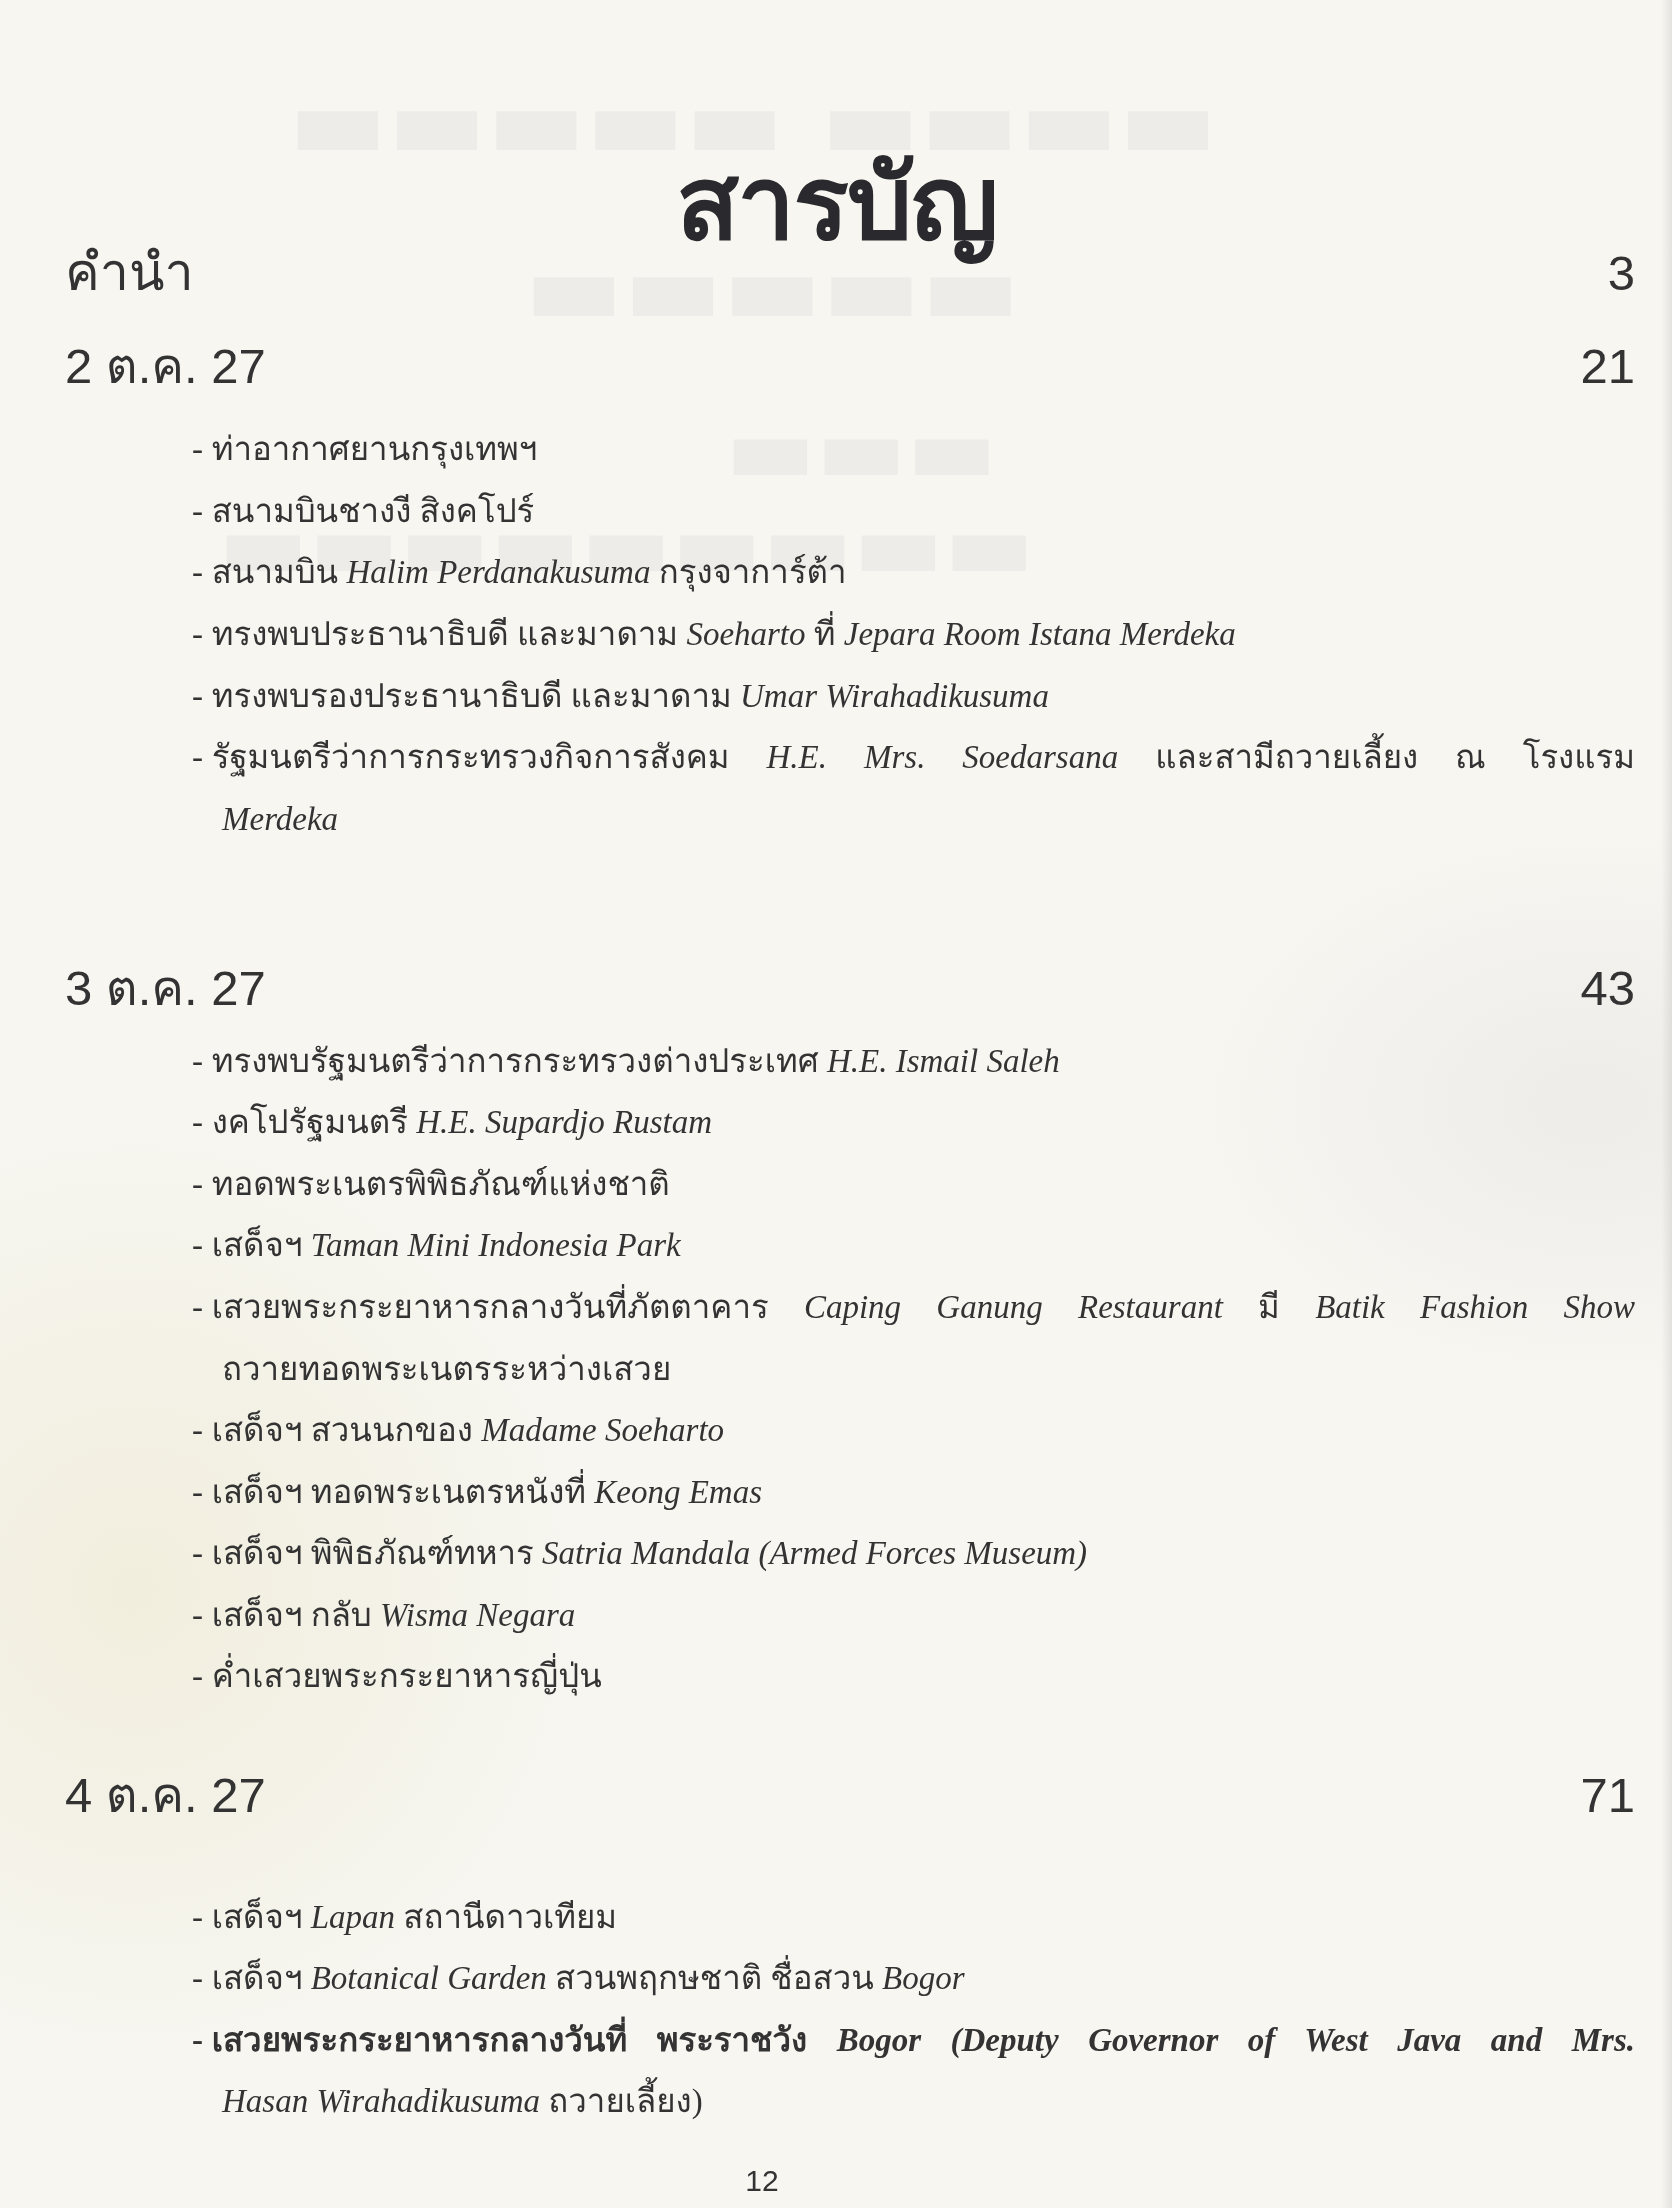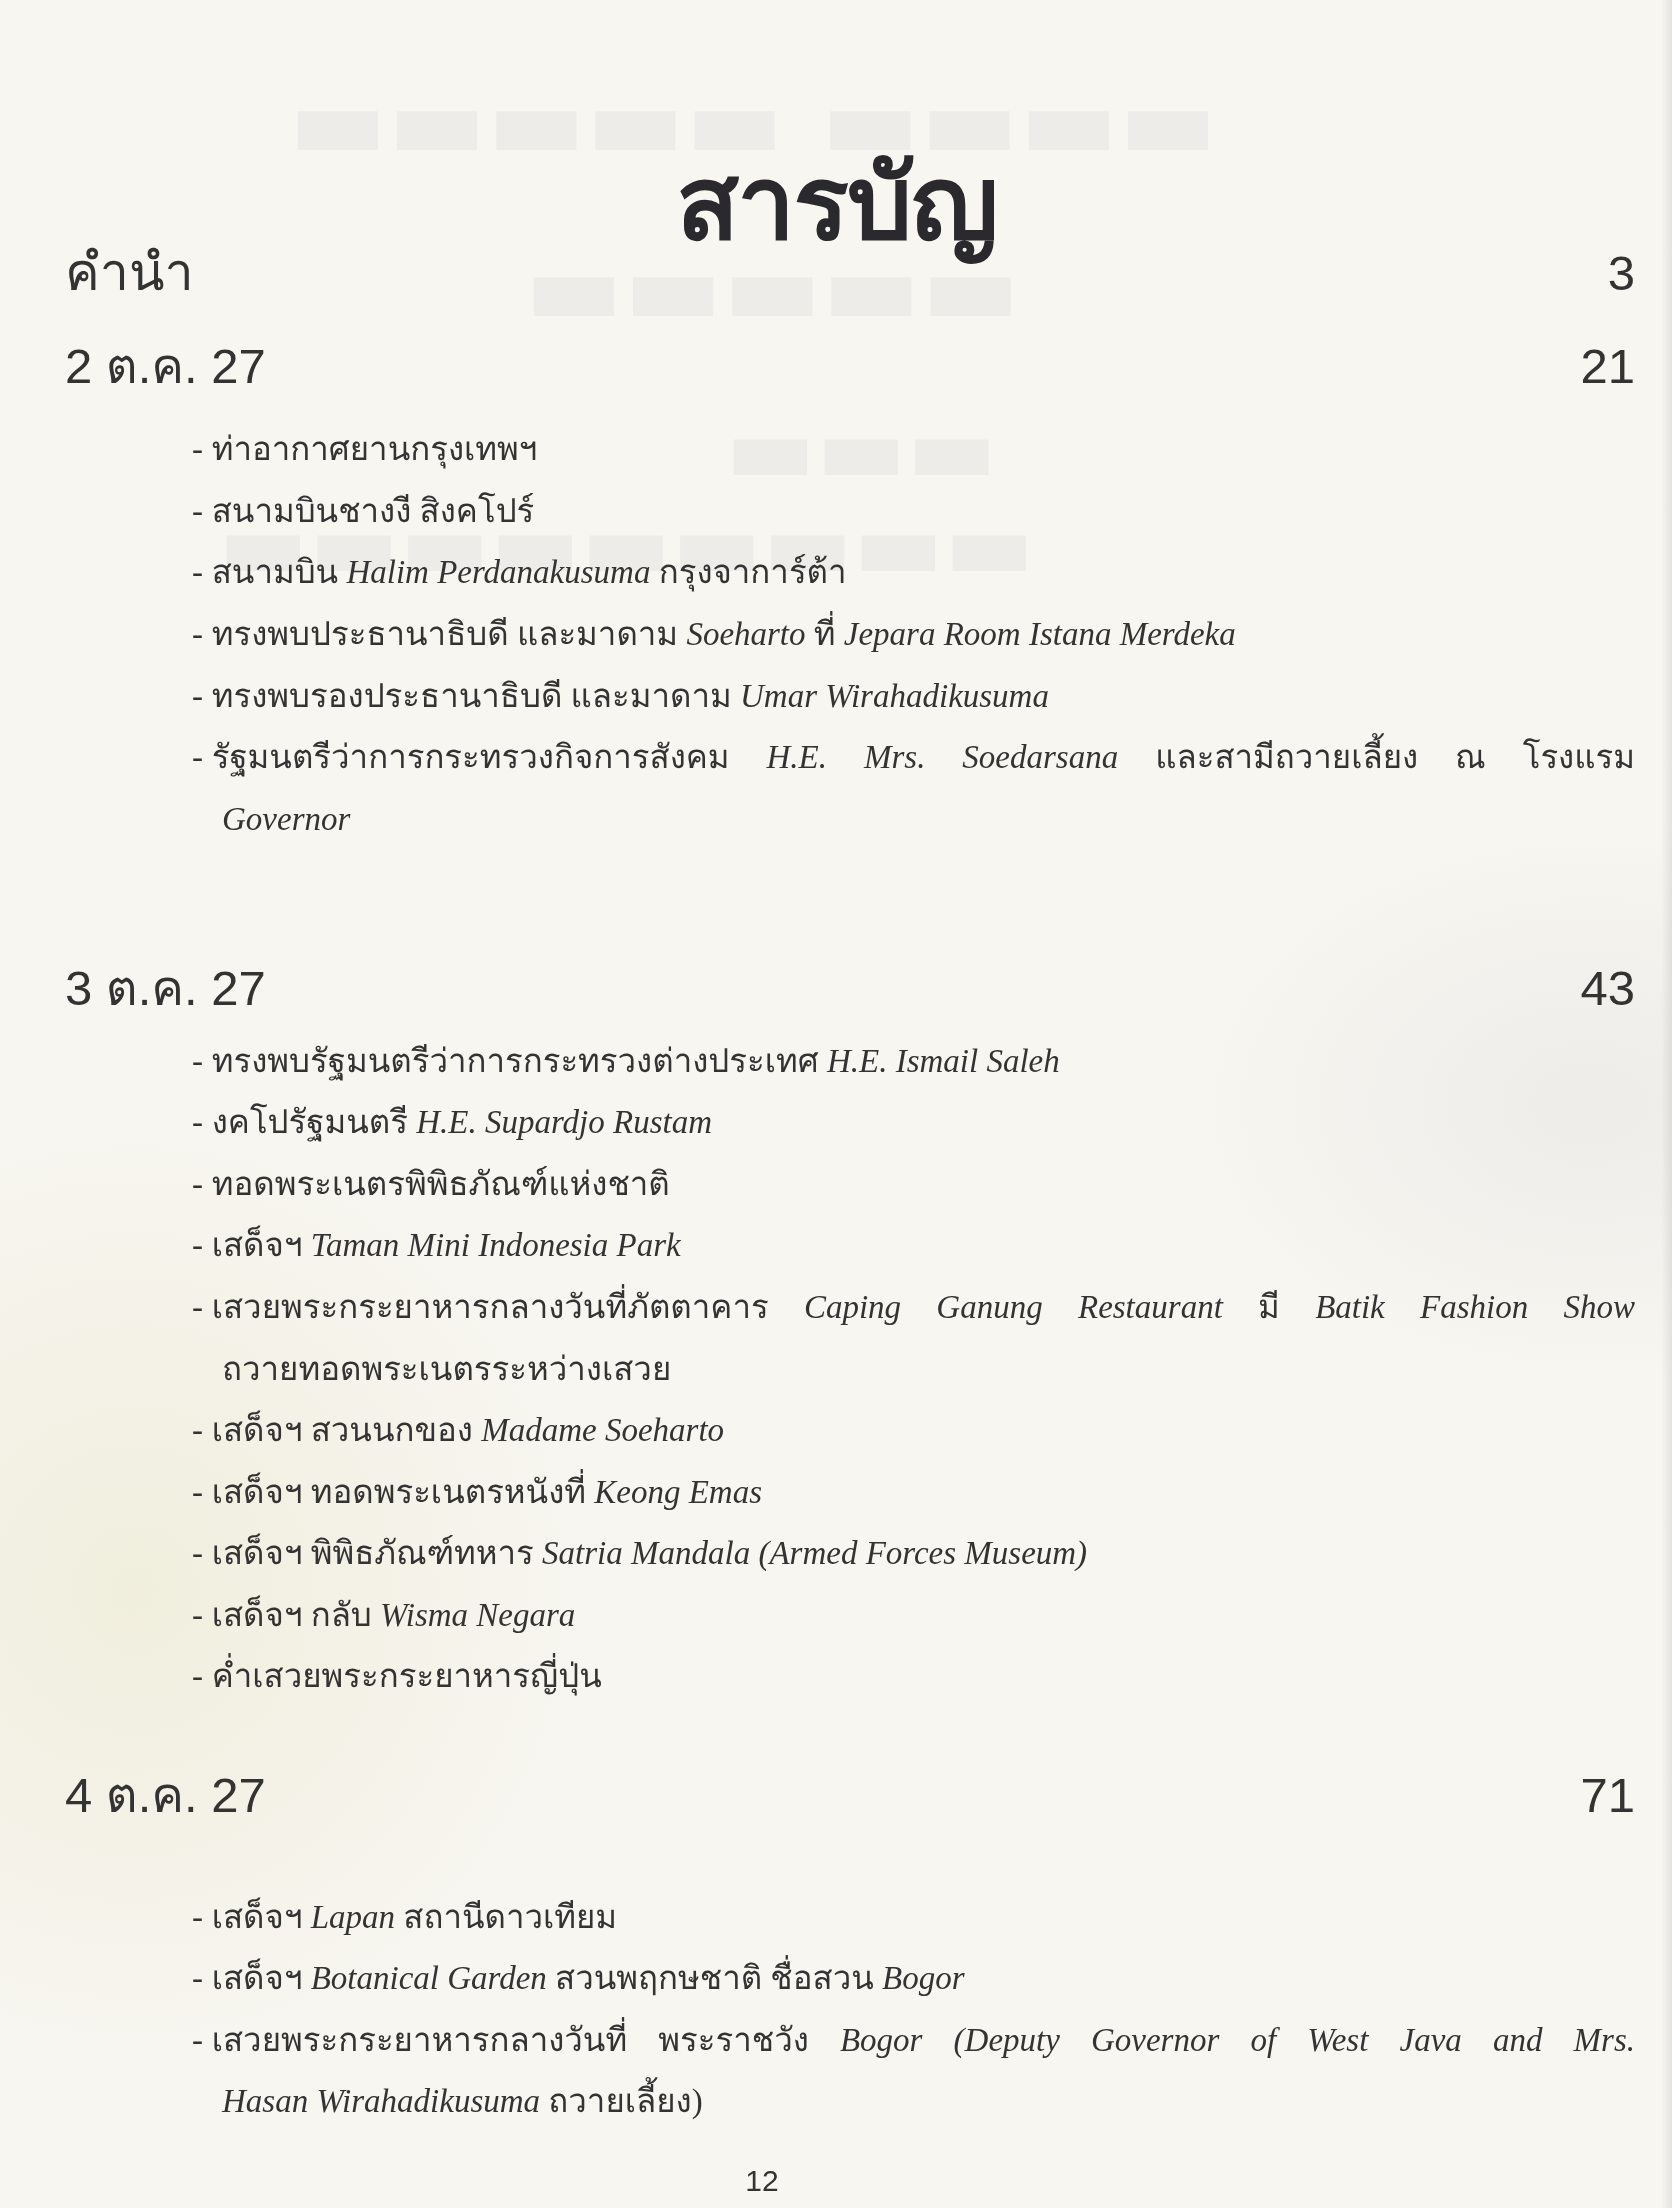--- a/index.html
+++ b/index.html
@@ -111,21 +111,21 @@
     <span class="page-no">21</span>
   </div>
 
   <div id="sec1">
       <div class="entry" style="top: 419px;"><span class="dash">-</span><span>ท่าอากาศยานกรุงเทพฯ</span></div>
       <div class="entry" style="top: 481px;"><span class="dash">-</span><span>สนามบินชางงี สิงคโปร์</span></div>
       <div class="entry" style="top: 542px;"><span class="dash">-</span><span>สนามบิน </span><span class="it">Halim Perdanakusuma</span><span> กรุงจาการ์ต้า</span></div>
       <div class="entry" style="top: 604px;"><span class="dash">-</span><span>ทรงพบประธานาธิบดี และมาดาม </span><span class="it">Soeharto</span><span> ที่ </span><span class="it">Jepara Room Istana Merdeka</span></div>
       <div class="entry" style="top: 666px;"><span class="dash">-</span><span>ทรงพบรองประธานาธิบดี และมาดาม </span><span class="it">Umar Wirahadikusuma</span></div>
       <div class="entry justify" style="top: 727px;"><span class="dash">-</span><span>รัฐมนตรีว่าการกระทรวงกิจการสังคม </span><span class="it">H.E. Mrs. Soedarsana</span><span> และสามีถวายเลี้ยง ณ โรงแรม</span></div>
-      <div class="entry cont" style="top: 789px;"><span class="it">Governor</span></div>
+      <div class="entry cont" style="top: 789px;"><span class="it">Merdeka</span></div>
     </div>
 
   <div class="heading-row" style="top:964px;">
     <span class="label">3 ต.ค. 27</span>
     <span class="page-no">43</span>
   </div>
 
   <div id="sec2">
       <div class="entry" style="top: 1031px;"><span class="dash">-</span><span>ทรงพบรัฐมนตรีว่าการกระทรวงต่างประเทศ </span><span class="it">H.E. Ismail Saleh</span></div>
       <div class="entry" style="top: 1092px;"><span class="dash">-</span><span>งคโปรัฐมนตรี </span><span class="it">H.E. Supardjo Rustam</span></div>
@@ -141,19 +141,19 @@
     </div>
 
   <div class="heading-row" style="top:1771px;">
     <span class="label">4 ต.ค. 27</span>
     <span class="page-no">71</span>
   </div>
 
   <div id="sec3">
       <div class="entry" style="top: 1887px;"><span class="dash">-</span><span>เสด็จฯ </span><span class="it">Lapan</span><span> สถานีดาวเทียม</span></div>
       <div class="entry" style="top: 1948px;"><span class="dash">-</span><span>เสด็จฯ </span><span class="it">Botanical Garden</span><span> สวนพฤกษชาติ ชื่อสวน </span><span class="it">Bogor</span></div>
-      <div class="entry justify" style="top: 2010px;"><span class="dash">-</span><span>เสวยพระกระยาหารกลางวันที่ พระราชวัง </span><span class="it">Bogor (Deputy Governor of West Java and Mrs.</span></div>
+      <div class="entry justify" style="top: 2010px; font-weight: bold;"><span class="dash">-</span><span>เสวยพระกระยาหารกลางวันที่ พระราชวัง </span><span class="it">Bogor (Deputy Governor of West Java and Mrs.</span></div>
       <div class="entry cont" style="top: 2071px;"><span class="it">Hasan Wirahadikusuma</span><span> ถวายเลี้ยง)</span></div>
     </div>
 
   <div class="footer-page">12</div>
 </div>
 
 
 </body></html>

